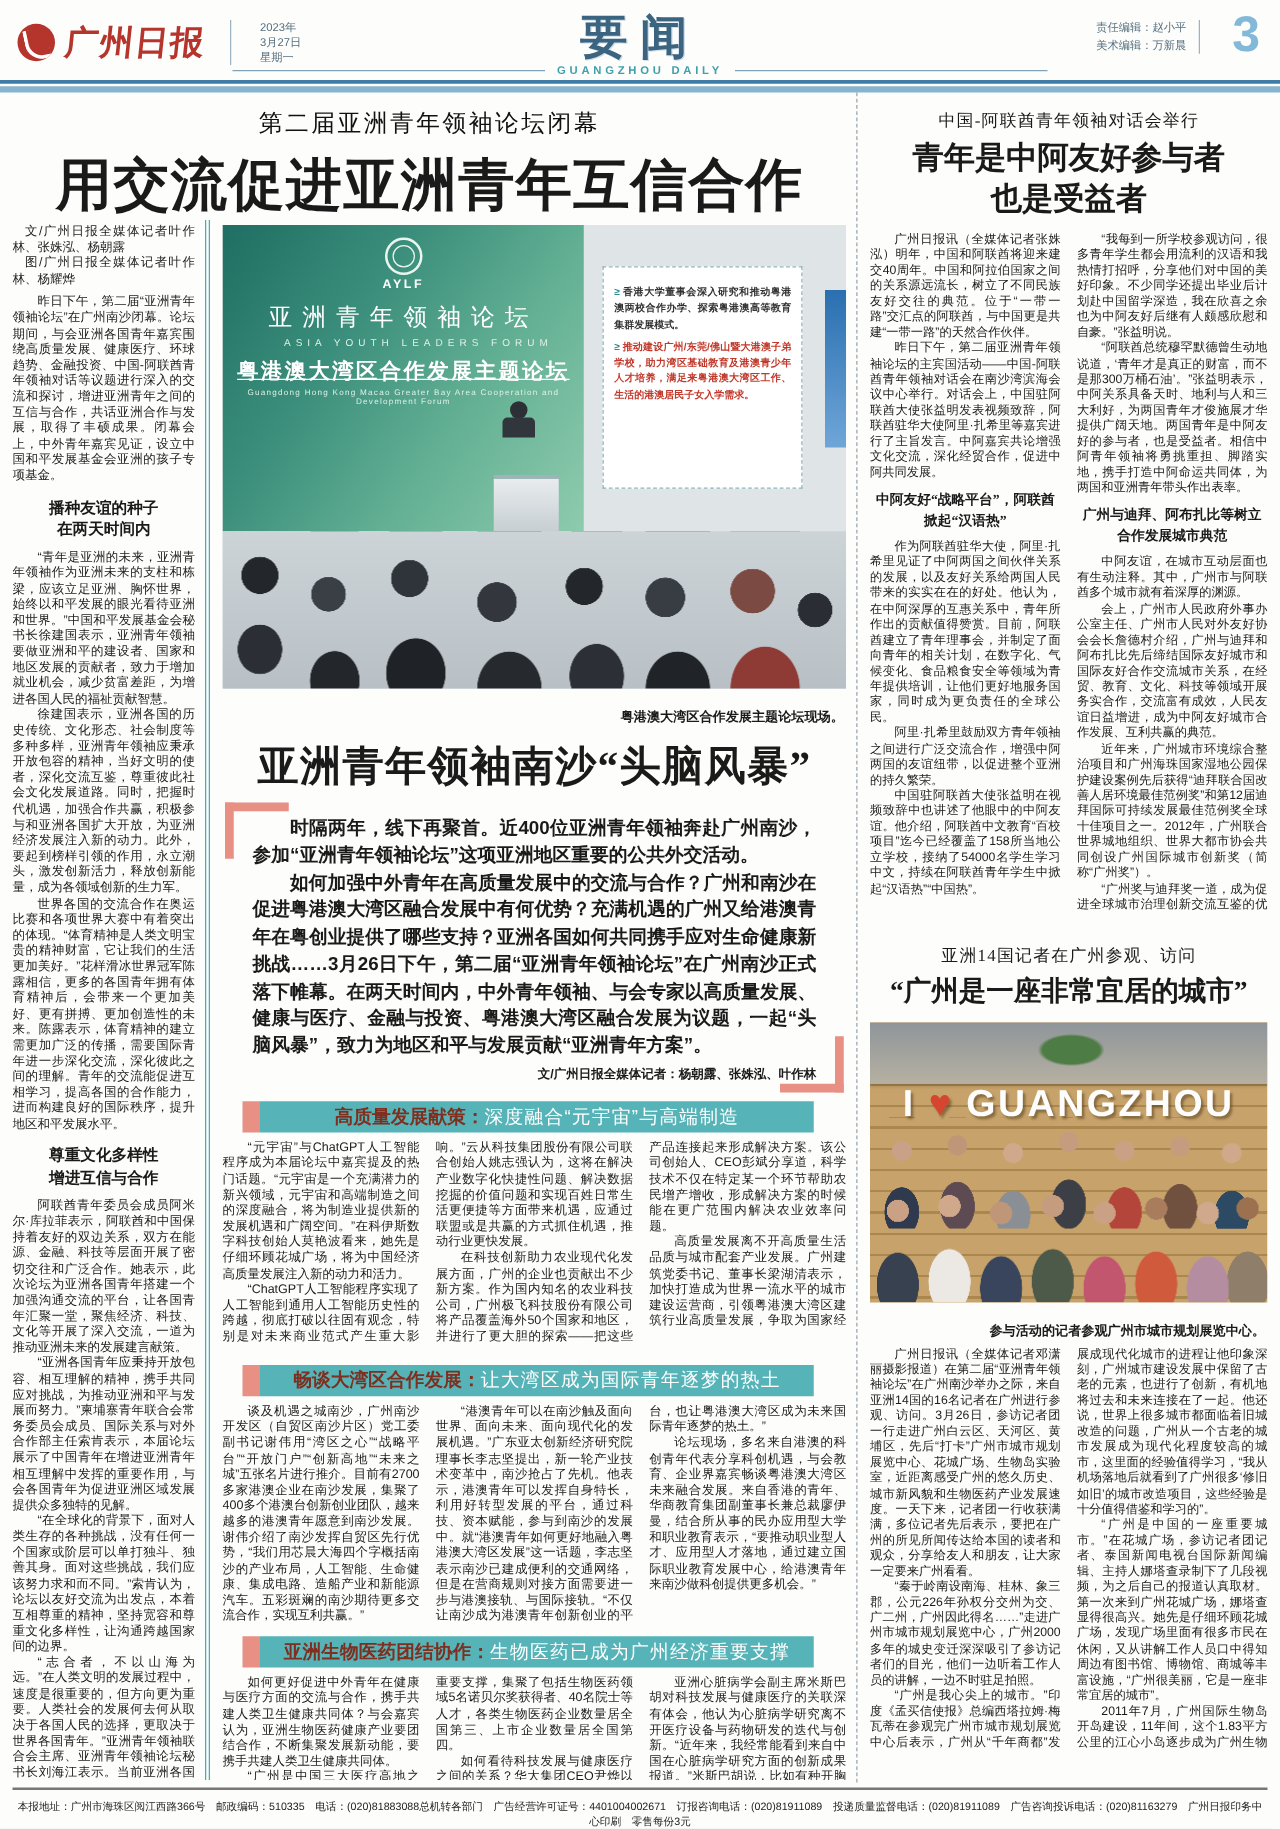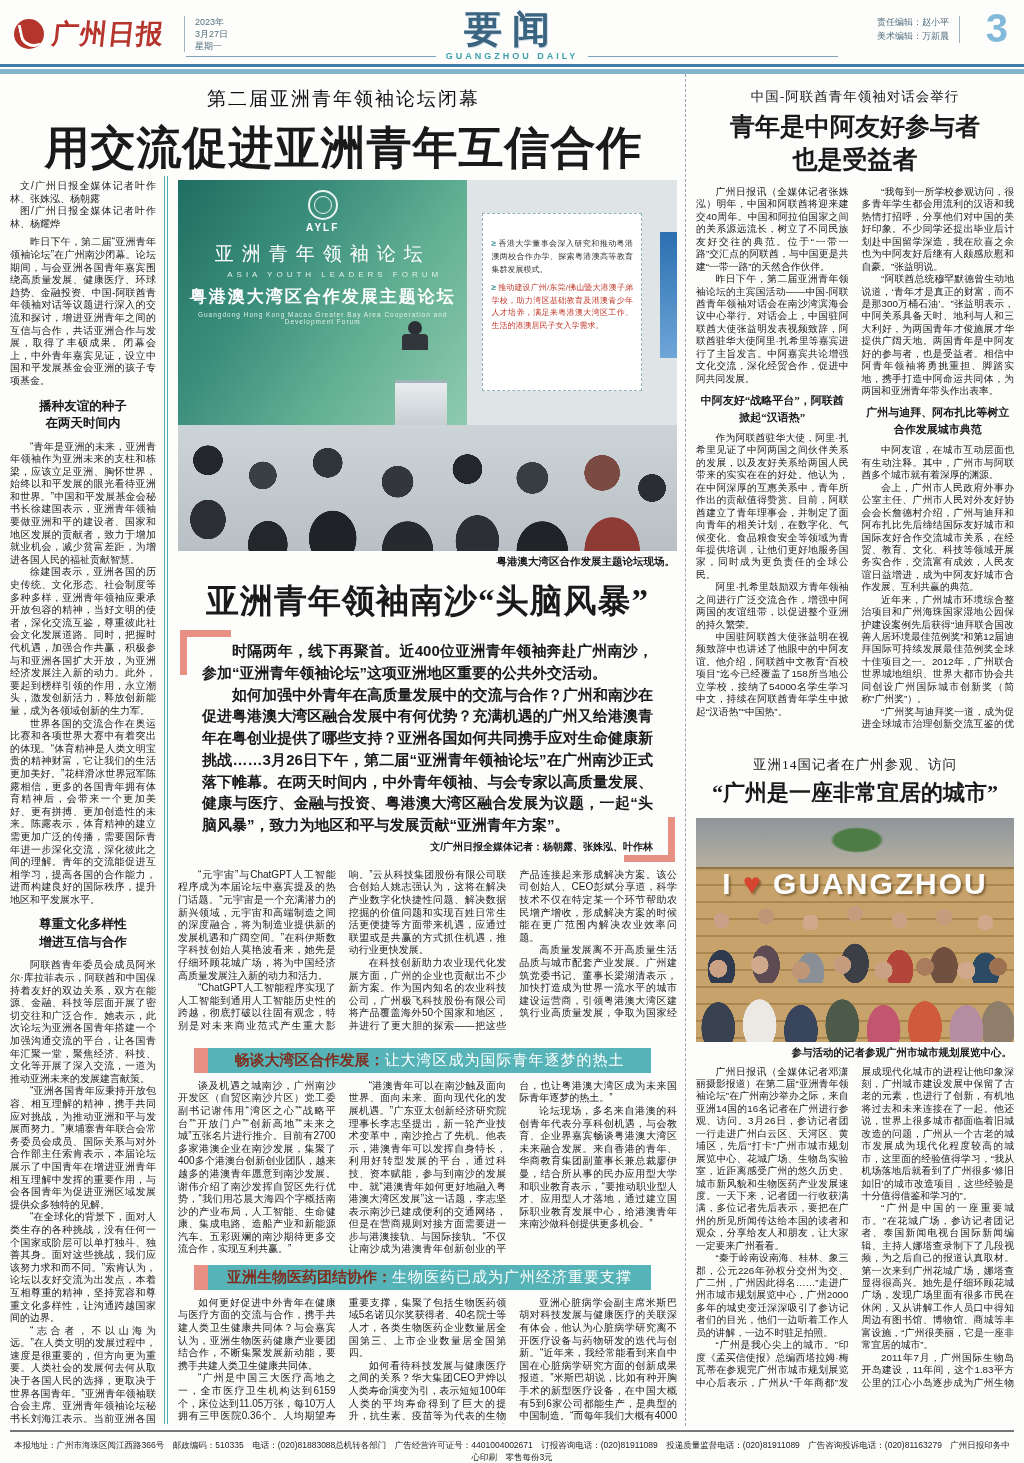--- a/index.html
+++ b/index.html
@@ -5,21 +5,21 @@
   * { margin:0; padding:0; box-sizing:border-box; }
   body { background:#e8e8e8; font-family:"Liberation Sans","DejaVu Sans",sans-serif; }
   .page { width:1024px; height:1463px; background:#fdfdfc; margin:0 auto; position:relative; overflow:hidden; color:#1a1a1a; }
 
   
   .masthead { height:62px; display:flex; align-items:center; padding:6px 14px 0 14px; position:relative; }
   .brand { display:flex; align-items:center; gap:8px; }
   .gzrb-emblem { width:30px; height:30px; border-radius:50%; background:#b5342c; position:relative; overflow:hidden; flex:0 0 auto; }
   .gzrb-emblem::before { content:''; position:absolute; left:6px; top:4px; width:16px; height:22px; border-left:3px solid #fff; border-bottom:3px solid #fff; border-radius:0 0 0 14px; transform:rotate(-12deg); }
   .brand-name { font-family:"Liberation Serif","DejaVu Serif",serif; font-weight:bold; font-size:27px; color:#b5342c; transform:skewX(-6deg); letter-spacing:1px; }
-  .date-block { border-left:1px solid #9db3c2; margin-left:12px; padding-left:10px; font-size:9px; color:#55707f; line-height:1.35; }
+  .date-block { border-left:1px solid #9db3c2; margin-left:12px; padding-left:23px; font-size:9px; color:#55707f; line-height:1.35; }
   .center-title { position:absolute; left:0; right:0; top:4px; text-align:center; pointer-events:none; }
   .center-title .zh { font-family:"Liberation Serif","DejaVu Serif",serif; font-size:38px; font-weight:bold; color:#3a6480; letter-spacing:10px; text-shadow:1px 1px 0 #cfdde7; }
   .rule-wrap { display:flex; align-items:center; justify-content:center; gap:10px; margin-top:-4px; }
   .rule-wrap::before, .rule-wrap::after { content:''; height:1px; background:#7fa3b8; width:250px; }
   .center-title .en { font-size:9px; color:#3fa0ab; letter-spacing:3px; font-weight:bold; }
   .editors { position:absolute; right:64px; top:16px; font-size:9px; color:#55707f; text-align:left; line-height:1.5; border-right:1px solid #9db3c2; padding-right:10px; }
   .page-num { position:absolute; right:16px; top:6px; font-size:40px; font-weight:bold; color:#82b9d8; font-family:"Liberation Sans",sans-serif; }
   .band { margin-top:2px; }
   .band .b1 { height:3px; background:#3f7ca6; }
   .band .b2 { height:5px; background:#85b5cc; margin-top:2px; }
@@ -42,23 +42,23 @@
   .center-col { flex:1; padding-left:10px; overflow:hidden; }
 
   
   .photo1 { position:relative; height:371px; background:#dfe4e6; overflow:hidden; margin-top:4px; }
   .screen { position:absolute; left:0; top:0; width:58%; height:66%; background:linear-gradient(125deg,#1f6e62 0%,#3c8f7c 35%,#63b094 65%,#8fcbae 100%); color:#fff; text-align:center; padding-top:10px; }
   .aylf-ring { width:30px; height:30px; border:2px solid #eaf5ef; border-radius:50%; margin:0 auto; position:relative; }
   .aylf-ring::before { content:''; position:absolute; inset:4px; border:1px solid #eaf5ef; border-radius:50%; }
   .aylf-word { font-size:10px; letter-spacing:2px; font-weight:bold; margin-top:2px; }
   .scr-zh1 { font-size:19px; letter-spacing:8px; font-family:"Liberation Serif","DejaVu Serif",serif; margin-top:8px; }
   .scr-en1 { font-size:8px; letter-spacing:4px; color:#dff0e6; margin-top:3px;padding-left:24px; }
-  .scr-zh2 { font-size:17px; letter-spacing:2px; font-weight:bold; margin-top:6px; }
+  .scr-zh2 { font-size:17px; letter-spacing:2px; font-weight:bold; margin-top:6px;text-decoration:underline; }
   .scr-en2 { font-size:6.5px; letter-spacing:1px; color:#dff0e6; margin-top:3px; }
-  .slide-card { position:absolute; left:61%; top:9%; width:32%; height:48%; background:#fff; border:1px dashed #8fb4ba; padding:24px 8px; font-size:8px; line-height:1.6; color:#333; text-align:justify; }
+  .slide-card { position:absolute; left:61%; top:9%; width:32%; height:48%; background:#fff; border:1px dashed #8fb4ba; padding:14px 8px; font-size:8px; line-height:1.6; color:#333; text-align:justify;font-weight:bold; }
   .slide-card .bullet { margin-bottom:5px; }
   .slide-card .bullet::before { content:'≥ '; color:#2b8a8f; font-weight:bold; }
   .slide-card .red { color:#c0392b; }
   .side-screen { position:absolute; right:0; top:14%; width:3.5%; height:34%; background:linear-gradient(#2a6fb0,#6fa6d8); }
   .podium-man { position:absolute; left:46%; top:38%; width:14px; height:14px; border-radius:50%; background:#2c3036; }
   .podium-man::after { content:''; position:absolute; top:13px; left:-6px; width:26px; height:16px; background:#31363d; border-radius:4px 4px 0 0; }
   .podium { position:absolute; left:43.5%; top:54%; width:52px; height:46px; background:linear-gradient(#e8ecee,#c6ced2); border-top:3px solid #9fb3b8; }
   .audience { position:absolute; left:0; right:0; bottom:0; height:34%; background:
       radial-gradient(15px 15px at 6% 28%, #23262b 0 98%, transparent 100%),
       radial-gradient(18px 20px at 6% 75%, #2b2f35 0 98%, transparent 100%),
@@ -70,21 +70,21 @@
       radial-gradient(26px 30px at 46% 100%, #26292e 0 98%, transparent 100%),
       radial-gradient(15px 15px at 58% 35%, #23262b 0 98%, transparent 100%),
       radial-gradient(22px 26px at 60% 92%, #2c3036 0 98%, transparent 100%),
       radial-gradient(16px 16px at 71% 42%, #383d44 0 98%, transparent 100%),
       radial-gradient(26px 30px at 73% 100%, #20232830 0 0%, #202328 0 98%, transparent 100%),
       radial-gradient(18px 18px at 85% 38%, #7a4a43 0 98%, transparent 100%),
       radial-gradient(28px 34px at 87% 100%, #8e3b35 0 98%, transparent 100%),
       radial-gradient(14px 14px at 95% 50%, #2a2d33 0 98%, transparent 100%),
       linear-gradient(180deg,#cdd4d8 0%,#b9c0c5 100%);
   }
-  .caption { font-size:10.5px; font-weight:bold; text-align:right; margin:4px 2px 0 0; }
+  .caption { font-size:10.5px; font-weight:bold; text-align:right; margin:16px 2px 0 0; }
 
   
   .nansha-headline { text-align:center; font-size:33px; font-weight:bold; font-family:"Liberation Serif","DejaVu Serif",serif; margin:10px 0 6px; letter-spacing:1px; }
   .intro { position:relative; padding:10px 22px 8px; margin:0 2px 2px; }
   .intro::before { content:''; position:absolute; left:0; top:0; width:44px; height:38px; border-left:7px solid #e89084; border-top:7px solid #e89084; }
   .intro::after { content:''; position:absolute; right:0; bottom:0; width:44px; height:38px; border-right:7px solid #e89084; border-bottom:7px solid #e89084; }
   .intro p { font-size:15px; font-weight:bold; line-height:1.45; text-indent:2em; text-align:justify; }
   .intro-byline { text-align:right; font-size:10px; margin-top:4px; font-weight:bold; }
   .sec { margin-top:7px; }
   .sec-bar { display:flex; align-items:center; height:25px; background:#56b4b8; margin:0 26px 7px 30px; position:relative; justify-content:center; }
@@ -231,20 +231,25 @@
 
           <div class="intro">
             <div>
                 <p>时隔两年，线下再聚首。近400位亚洲青年领袖奔赴广州南沙，参加“亚洲青年领袖论坛”这项亚洲地区重要的公共外交活动。</p>
                 <p>如何加强中外青年在高质量发展中的交流与合作？广州和南沙在促进粤港澳大湾区融合发展中有何优势？充满机遇的广州又给港澳青年在粤创业提供了哪些支持？亚洲各国如何共同携手应对生命健康新挑战……3月26日下午，第二届“亚洲青年领袖论坛”在广州南沙正式落下帷幕。在两天时间内，中外青年领袖、与会专家以高质量发展、健康与医疗、金融与投资、粤港澳大湾区融合发展为议题，一起“头脑风暴”，致力为地区和平与发展贡献“亚洲青年方案”。</p>
               </div>
             <div class="intro-byline">文/广州日报全媒体记者：杨朝露、张姝泓、叶作林</div>
           </div>
 
           <div class="sec">
+            <div class="sec-bar">
+              <span class="sec-accent"></span>
+              <span class="sec-label">高质量发展献策：</span>
+              <span class="sec-title">深度融合“元宇宙”与高端制造</span>
+            </div>
             <div class="sec-body h1body">
                 <p>“元宇宙”与ChatGPT人工智能程序成为本届论坛中嘉宾提及的热门话题。“元宇宙是一个充满潜力的新兴领域，元宇宙和高端制造之间的深度融合，将为制造业提供新的发展机遇和广阔空间。”在科伊斯数字科技创始人莫艳波看来，她先是仔细环顾花城广场，将为中国经济高质量发展注入新的动力和活力。</p>
                 <p>“ChatGPT人工智能程序实现了人工智能到通用人工智能历史性的跨越，彻底打破以往固有观念，特别是对未来商业范式产生重大影响。”云从科技集团股份有限公司联合创始人姚志强认为，这将在解决产业数字化快捷性问题、解决数据挖掘的价值问题和实现百姓日常生活更便捷等方面带来机遇，应通过联盟或是共赢的方式抓住机遇，推动行业更快发展。</p>
                 <p>在科技创新助力农业现代化发展方面，广州的企业也贡献出不少新方案。作为国内知名的农业科技公司，广州极飞科技股份有限公司将产品覆盖海外50个国家和地区，并进行了更大胆的探索——把这些产品连接起来形成解决方案。该公司创始人、CEO彭斌分享道，科学技术不仅在特定某一个环节帮助农民增产增收，形成解决方案的时候能在更广范围内解决农业效率问题。</p>
                 <p>高质量发展离不开高质量生活品质与城市配套产业发展。广州建筑党委书记、董事长梁湖清表示，加快打造成为世界一流水平的城市建设运营商，引领粤港澳大湾区建筑行业高质量发展，争取为国家经济社会发展多做贡献是广州建筑集团的发展目标。</p>
               </div>
           </div>
 
           <div class="sec">
             <div class="sec-bar">

